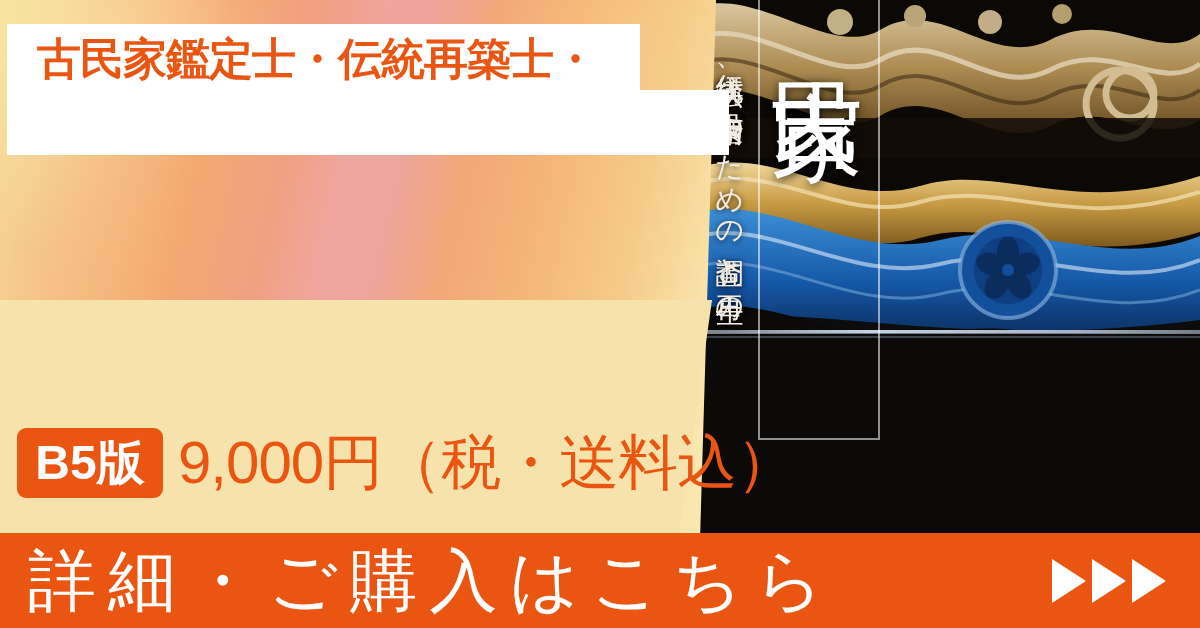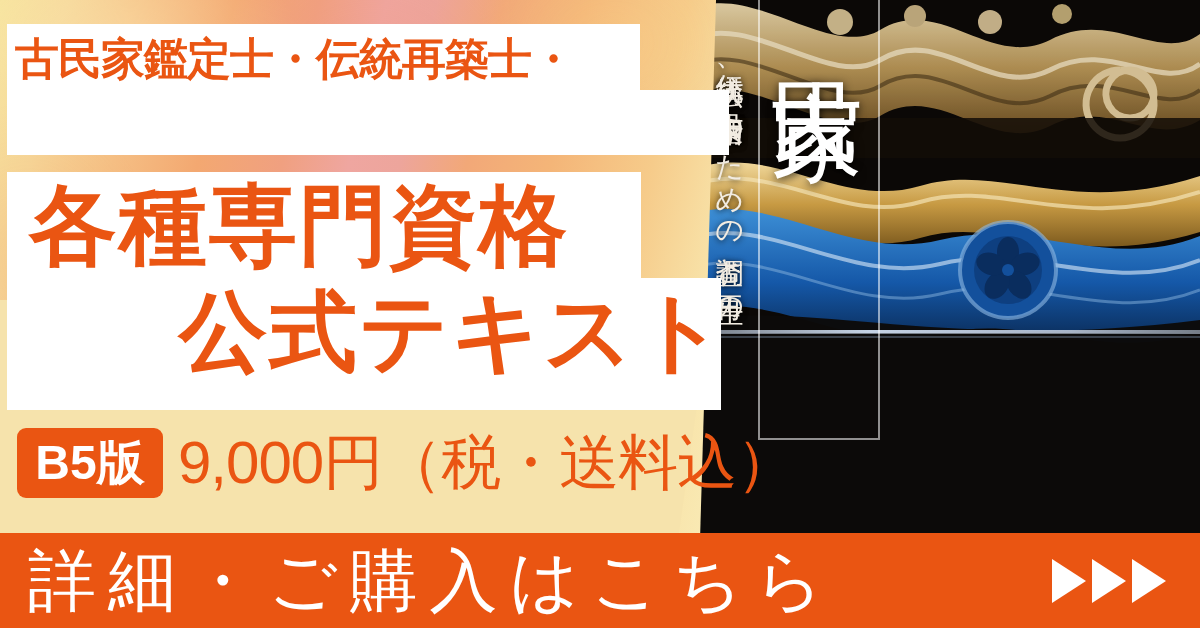--- a/index.html
+++ b/index.html
@@ -93,21 +93,21 @@
   }
 
   
   .panel-certs{
     position:absolute;left:7px;top:24px;
     background:#fff;
     clip-path:polygon(0 0, 633px 0, 633px 66px, 722px 66px, 722px 131px, 0 131px);
     width:722px;height:131px;
   }
   .certs-text{
-    position:absolute;left:8px;top:6px;width:710px;
+    position:absolute;left:30px;top:6px;width:710px;
     color:#ea5512;
     font-size:44px;line-height:1.32;font-weight:700;
     letter-spacing:-1px;white-space:nowrap;
   }
   .certs-line{display:block;}
 
   
   .panel-head{
     position:absolute;left:7px;top:172px;
     background:#fff;
@@ -237,24 +237,20 @@
   <div class="warm-noise"></div>
 
   <div class="cream-panel"></div>
 
   <div class="panel-certs">
     <div class="certs-text">
       <span class="certs-line">古民家鑑定士・伝統再築士・</span>
     </div>
   </div>
 
-  <div class="panel-head">
-    <div class="head-line1">各種専門資格</div>
-    <div class="head-line2">公式テキスト</div>
-  </div>
 
   <div class="badge-b5">B5版</div>
   <div class="price">9,000円（税・送料込）</div>
 
   <div class="cta">
     <div class="cta-text">詳細・ご購入はこちら</div>
     <div class="cta-arrows">
       <span class="arrow"></span>
       <span class="arrow"></span>
       <span class="arrow"></span>

